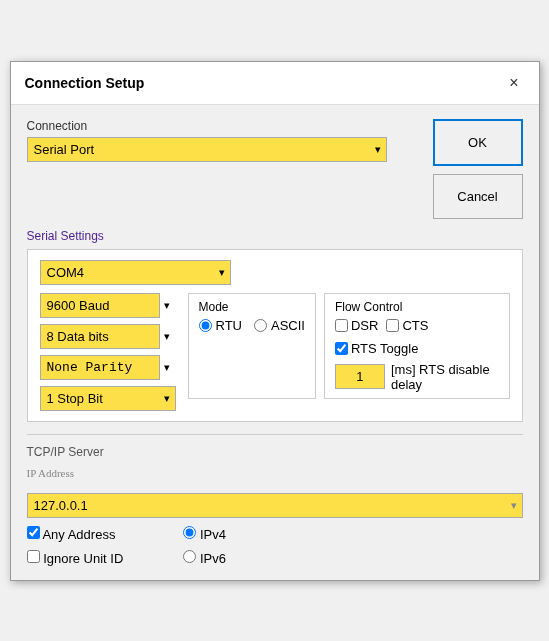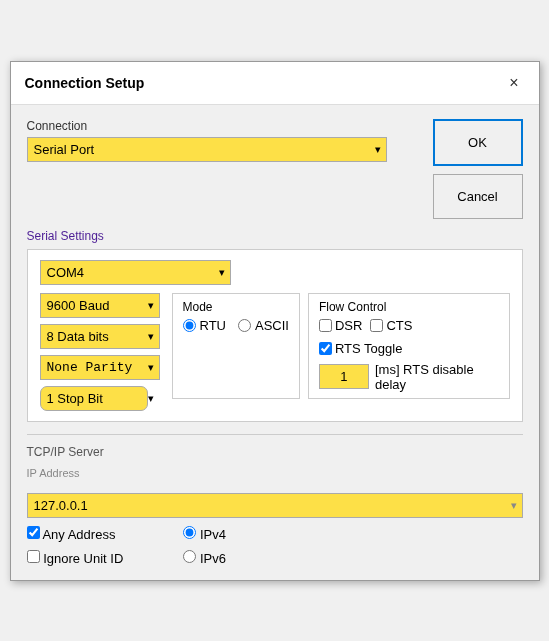--- a/index.html
+++ b/index.html
@@ -84,22 +84,21 @@
       width: 120px;
     }
     .databits-select {
       width: 120px;
     }
     .parity-select {
       width: 120px;
       font-family: Liberation Mono, monospace;
     }
     .stopbit-select {
-      width: 108px;
-      border-radius: 7px;
+      width: 136px;
     }
     .ok-btn, .cancel-btn {
       width: 90px;
       padding: 14px 10px;
       font-size: 13px;
       cursor: pointer;
       border: 1px solid #aaa;
       background: #f0f0f0;
     }
     .ok-btn {
@@ -206,20 +205,21 @@
       align-items: flex-end;
       margin-bottom: 8px;
     }
     .ip-col {
       flex: 1;
     }
     .ip-field-label {
       font-size: 11px;
       color: #888;
       margin-bottom: 14px;
+      font-family: Liberation Serif, serif;
     }
     .port-col {
       width: 70px;
     }
     .port-field-label {
       font-size: 11px;
       color: #888;
       margin-bottom: 2px;
     }
     .ip-select-wrapper {

